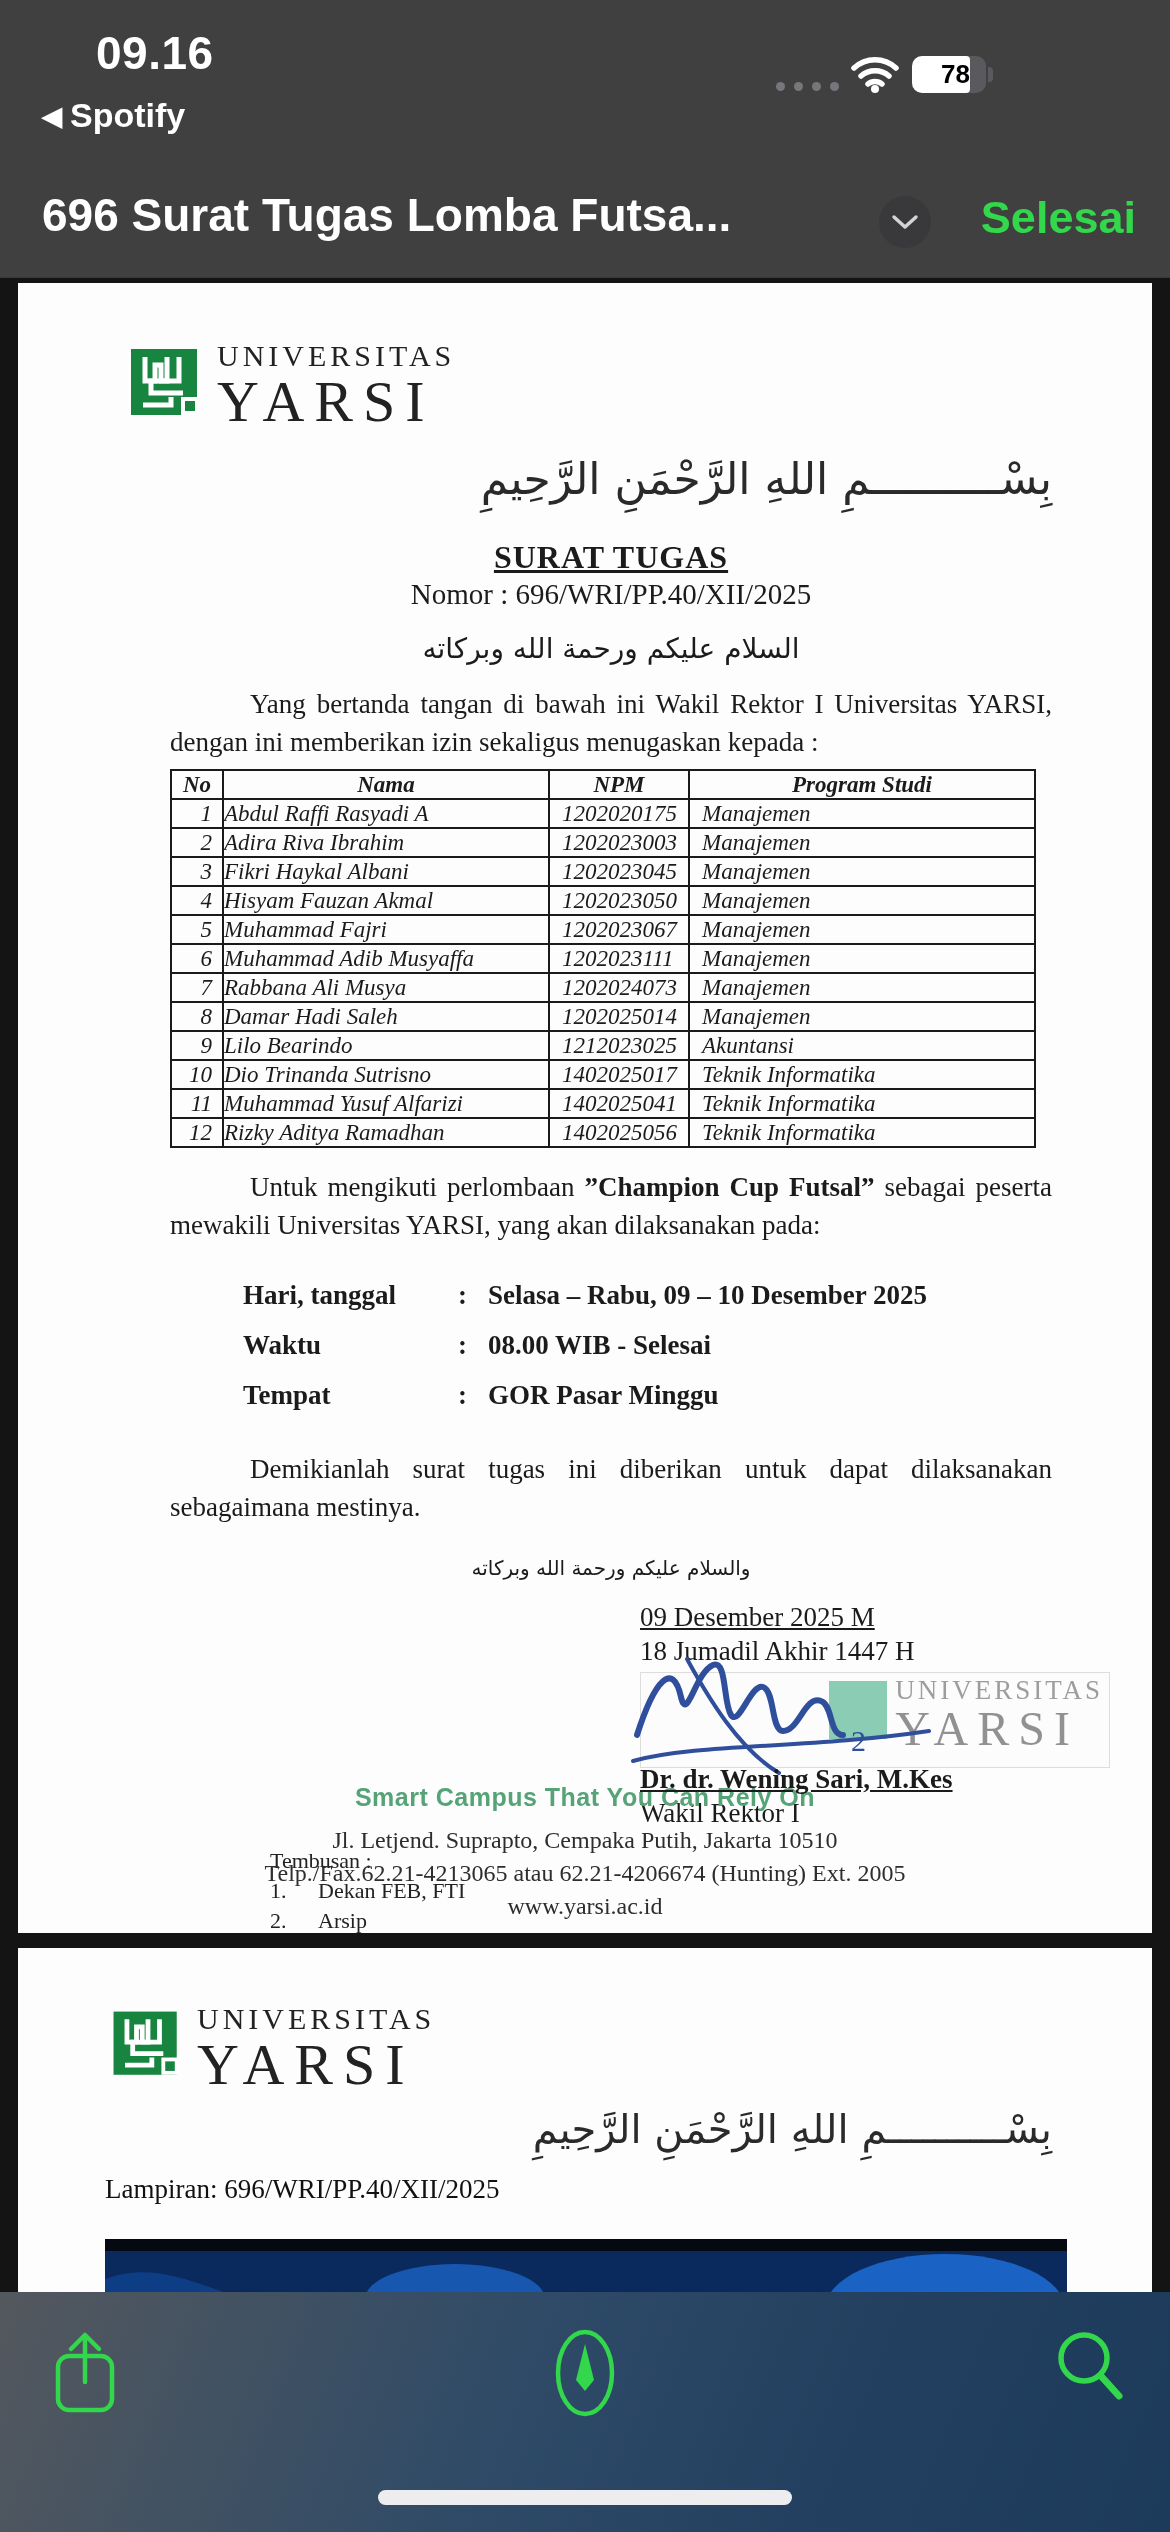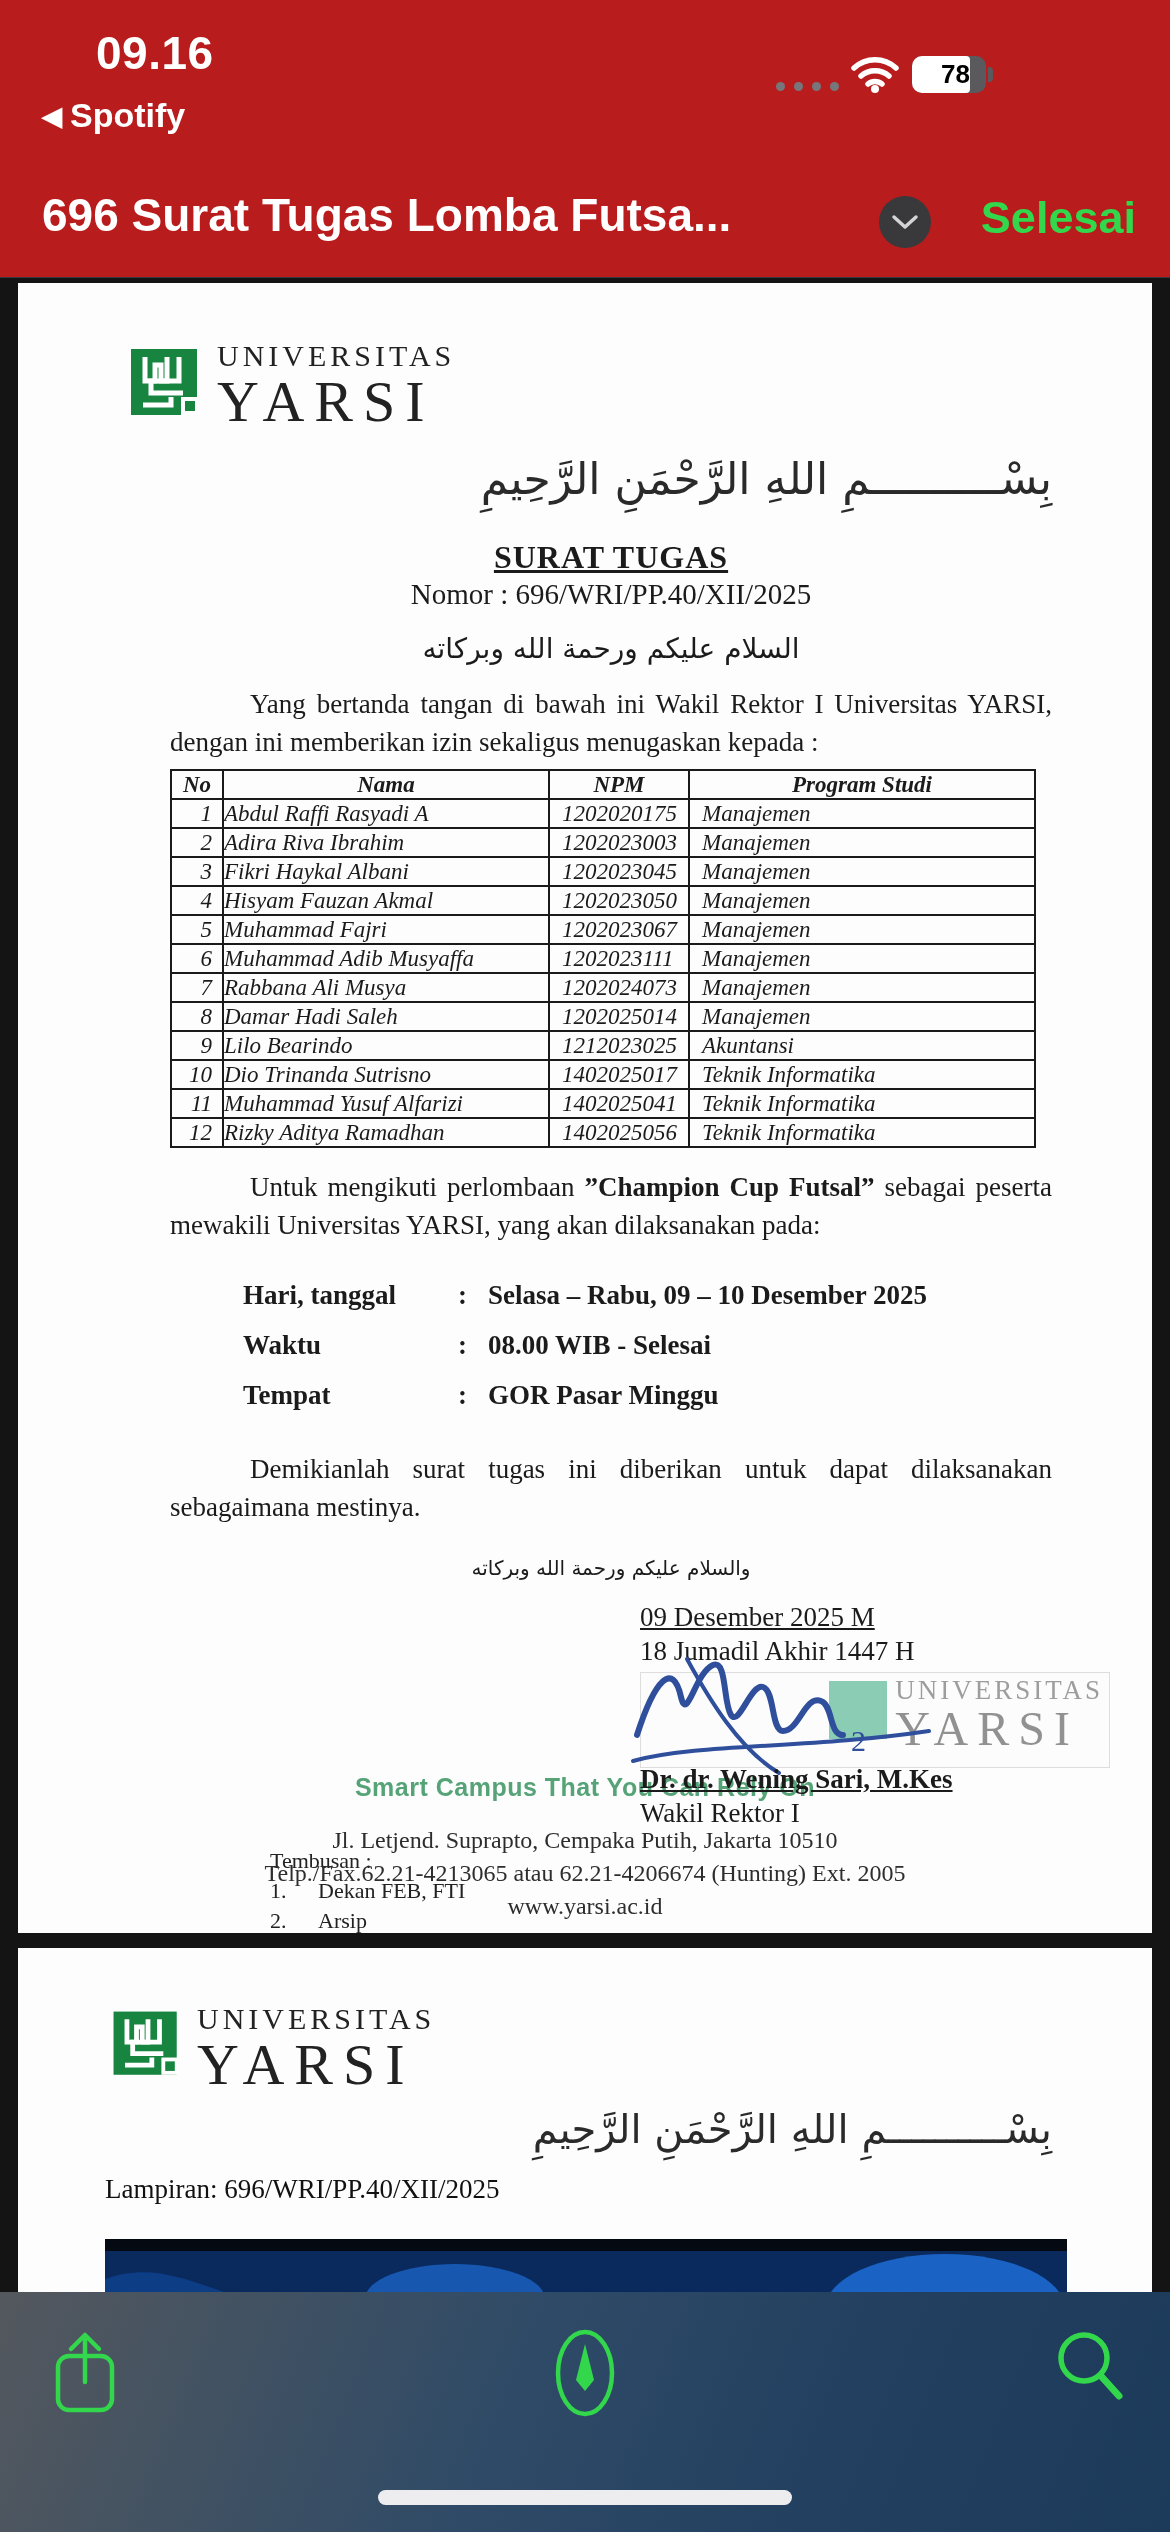--- a/index.html
+++ b/index.html
@@ -2,21 +2,21 @@
 <html><head>
 <meta charset="utf-8">
 <style>
   * { margin:0; padding:0; box-sizing:border-box; }
   html,body { width:1170px; height:2532px; overflow:hidden; background:#141414;
               font-family:"Liberation Sans", sans-serif; }
   .screen { position:relative; width:1170px; height:2532px; background:#141414; }
 
   
   .chrome { position:absolute; top:0; left:0; width:1170px; height:278px;
-            background:#b91c1c; border-bottom:1px solid #3a3a3c; z-index:5; }
+            background:#404040; border-bottom:1px solid #3a3a3c; z-index:5; }
   .time { position:absolute; left:96px; top:26px; color:#fff; font-size:46px;
           font-weight:700; letter-spacing:.5px; }
   .back { position:absolute; left:42px; top:96px; color:#fff; font-size:34px;
           font-weight:600; display:flex; align-items:center; gap:8px; }
   .back .tri { font-size:26px; line-height:1; }
   .dots { position:absolute; left:776px; top:82px; display:flex; gap:9px; }
   .dots i { width:9px; height:9px; border-radius:50%; background:#77777b; }
   .wifi { position:absolute; left:850px; top:54px; }
   .batt { position:absolute; left:912px; top:56px; width:74px; height:37px;
           border-radius:10px; background:#5a5a5e; }
@@ -98,21 +98,21 @@
 
   .tembusan { margin:16px 0 0 100px; font-size:22px; line-height:30px;
               color:#222; }
   .tembusan .item { display:flex; }
   .tembusan .num { width:48px; }
 
   .footer { position:absolute; left:0; bottom:10px; width:1134px;
             text-align:center; }
   .slogan { font-family:"Liberation Sans", sans-serif; font-weight:700;
             font-size:25px; color:#55a377; letter-spacing:.5px; }
-  .addr { font-size:24px; line-height:33px; color:#2d2d2d; margin-top:22px; }
+  .addr { font-size:24px; line-height:33px; color:#2d2d2d; margin-top:12px; }
 
   .lampiran { font-size:27px; margin-top:10px; color:#111; }
   .poster { position:relative; margin-top:34px; width:962px; height:300px;
             background:#0a2a5e; overflow:hidden; }
 
   
   .toolbar { position:absolute; left:0; top:2292px; width:1170px; height:240px;
              z-index:6;
              background:linear-gradient(112deg,#54585e 0%,#425262 20%,
                         #2e4a67 45%,#234060 70%,#1c3a5a 100%); }

